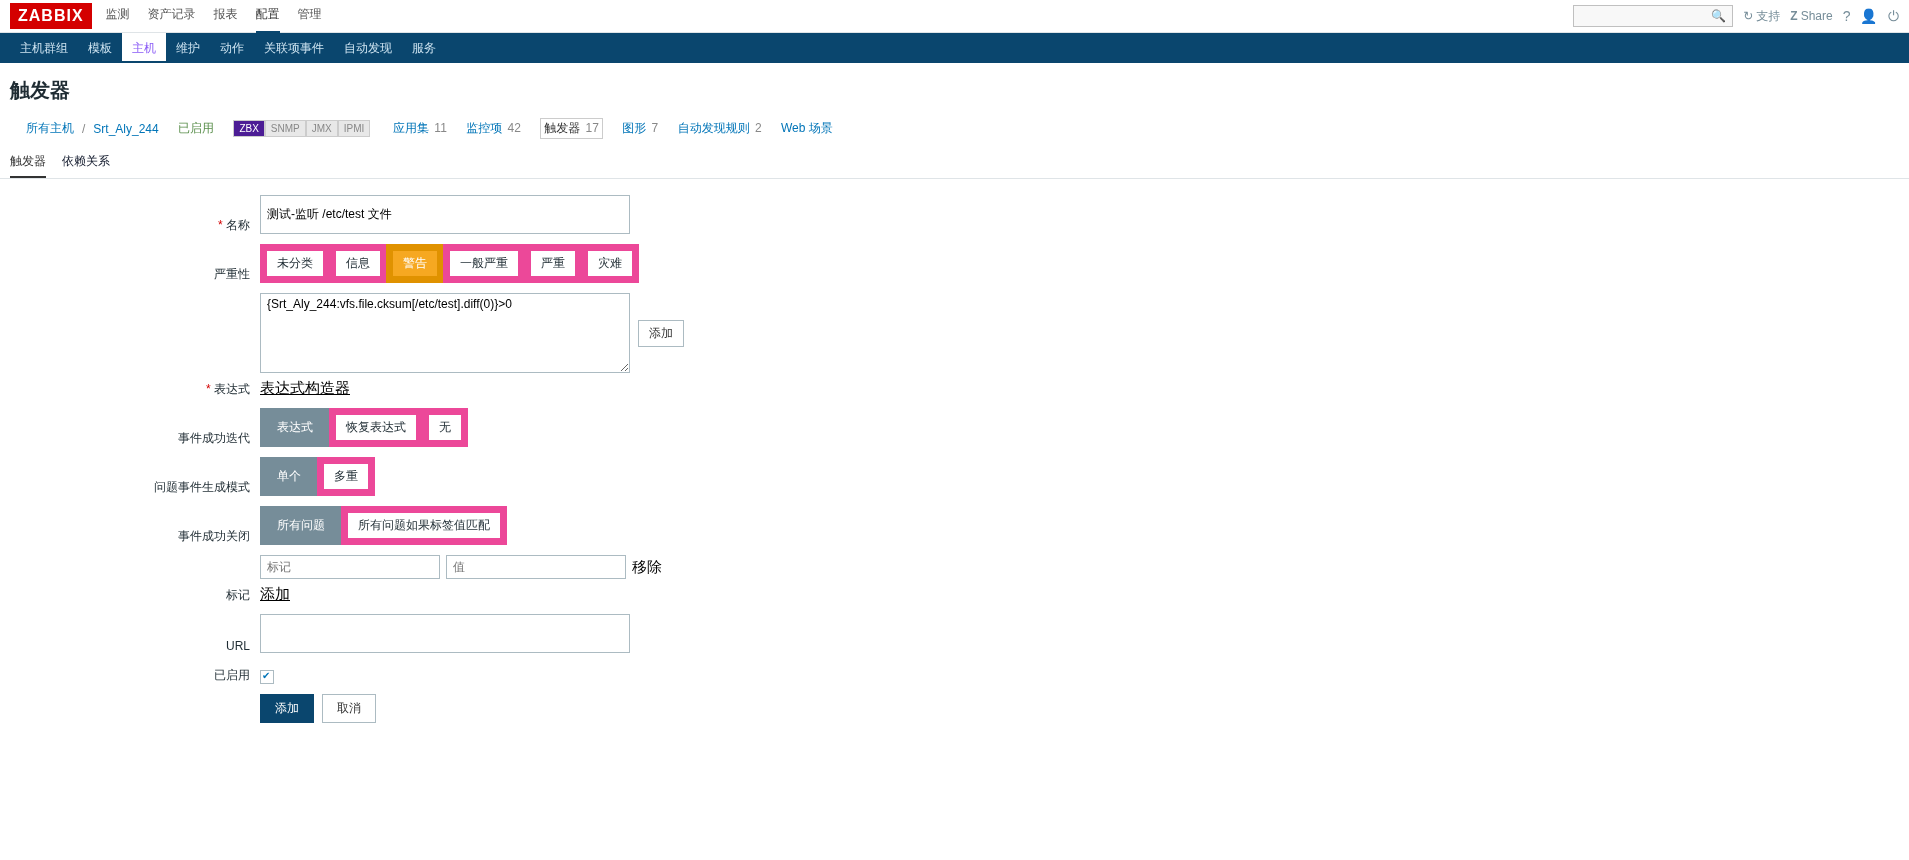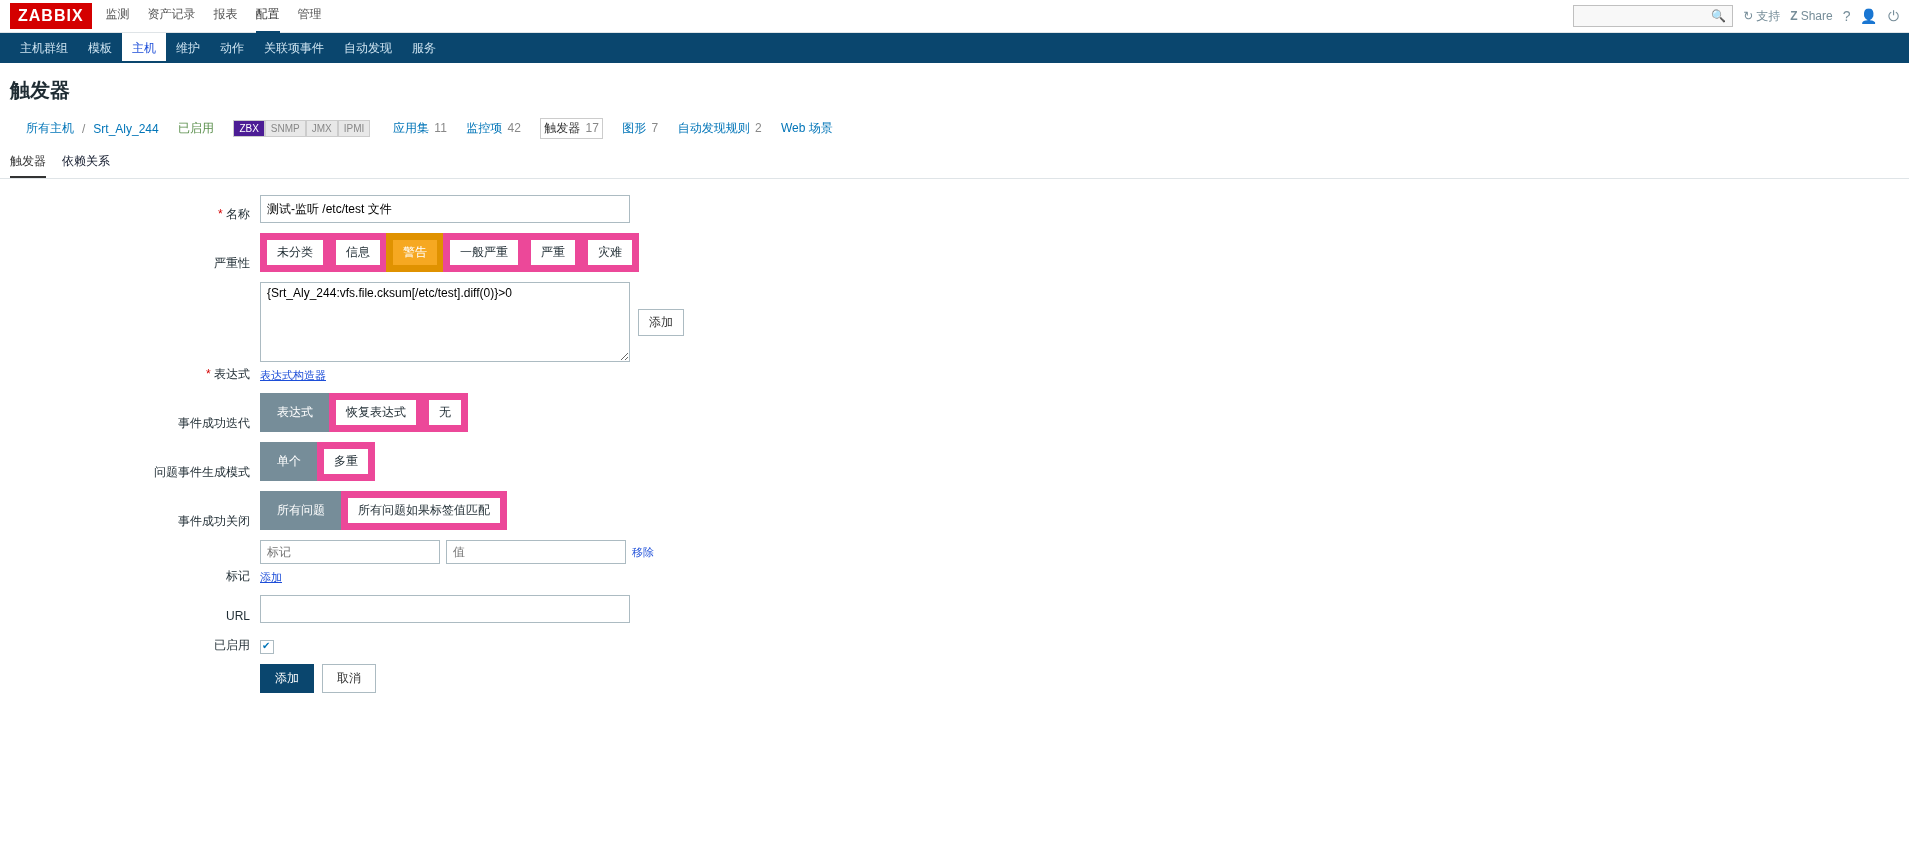--- a/index.html
+++ b/index.html
@@ -14,21 +14,21 @@
 .top-right { display: flex; align-items: center; gap: 10px; }
 .search-box { border: 1px solid #c0c0c0; background: #f8f8f8; width: 160px; height: 22px; padding: 0 6px; display: flex; align-items: center; }
 .search-box input { border: none; background: transparent; width: 100%; outline: none; font-size: 12px; }
 .search-icon { color: #888; cursor: pointer; }
 .head-link { color: #768d99; font-size: 12px; cursor: pointer; display: flex; align-items: center; gap: 3px; }
 .head-icon { color: #768d99; cursor: pointer; font-size: 14px; }
 
 
 .sub-nav { background: #0a466e; height: 30px; display: flex; align-items: center; padding: 0 10px; gap: 0; }
 .sub-item { color: #cde3f0; padding: 0 10px; height: 30px; line-height: 30px; cursor: pointer; font-size: 12px; }
-.sub-item.active { background: #fff; color: #1d4ed8; border-bottom: 2px solid #0a466e; }
+.sub-item.active { background: #fff; color: #8b5cf6; border-bottom: 2px solid #0a466e; }
 
 
 .page-title { font-size: 20px; padding: 14px 10px 10px; color: #1f2c33; }
 
 
 .crumb-bar { padding: 4px 26px 8px; display: flex; align-items: center; gap: 8px; font-size: 12px; flex-wrap: wrap; }
 .crumb-link { color: #0275b8; cursor: pointer; }
 .crumb-sep { color: #888; }
 .status-enabled { color: #5a8f4c; }
 .badge-group span { display: inline-block; padding: 2px 5px; font-size: 10px; border: 1px solid #ccc; }
@@ -44,24 +44,24 @@
 .tab { padding: 6px 0; color: #0f172a; cursor: pointer; font-size: 12px; }
 .tab.active { color: #333; border-bottom: 2px solid #333; }
 
 
 .form-wrap { padding: 16px 10px; }
 .form-row { display: flex; align-items: flex-end; margin-bottom: 10px; }
 .form-label { width: 250px; text-align: right; padding-right: 10px; padding-top: 4px; color: #1f2c33; font-size: 12px; }
 .req::before { content: "* "; color: #d40000; }
 .form-field { display: flex; flex-direction: column; align-items: flex-start; gap: 6px; }
 .txt, .txtarea { border: 1px solid #acbbc2; padding: 3px 6px; font-size: 12px; font-family: inherit; }
-.txt { width: 370px; height: 28px; }
+.txt { width: 370px; height: 39px; }
 .txtarea { width: 370px; height: 80px; resize: both; }
 .txtarea.desc { height: 85px; }
-.link-blue { color: #1d4ed8; cursor: pointer; font-size: 11px; text-decoration: underline; }
+.link-blue { color: #000000; cursor: pointer; font-size: 15px; text-decoration: underline; }
 .link-blue.nound { text-decoration: none; }
 
 .seg-group { display: flex; }
 .seg { border: 7px solid #ec4899; padding: 4px 10px; font-size: 12px; background: #fff; cursor: pointer; margin-left: -1px; }
 .seg:first-child { margin-left: 0; }
 .seg.sel-grey { background: #768d99; color: #fff; border-color: #768d99; }
 .seg.sel-orange { background: #f6a821; color: #fff; border-color: #e09200; }
 
 .inline-row { display: flex; align-items: center; gap: 8px; }
 .btn-small { border: 1px solid #acbbc2; background: #fff; padding: 4px 10px; font-size: 12px; cursor: pointer; color: #333; }

